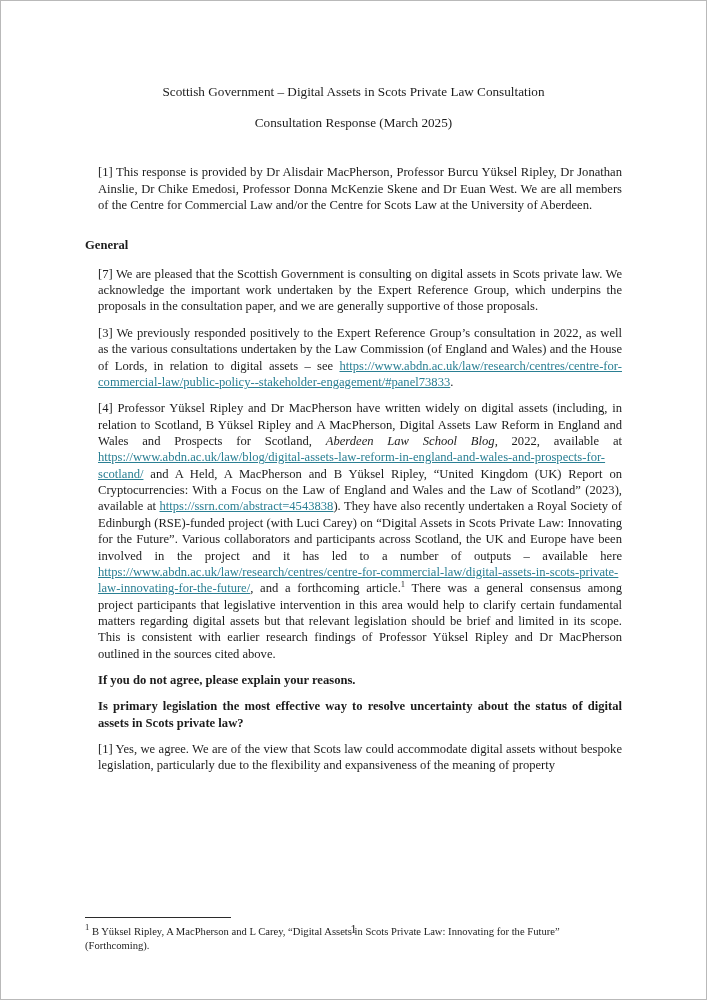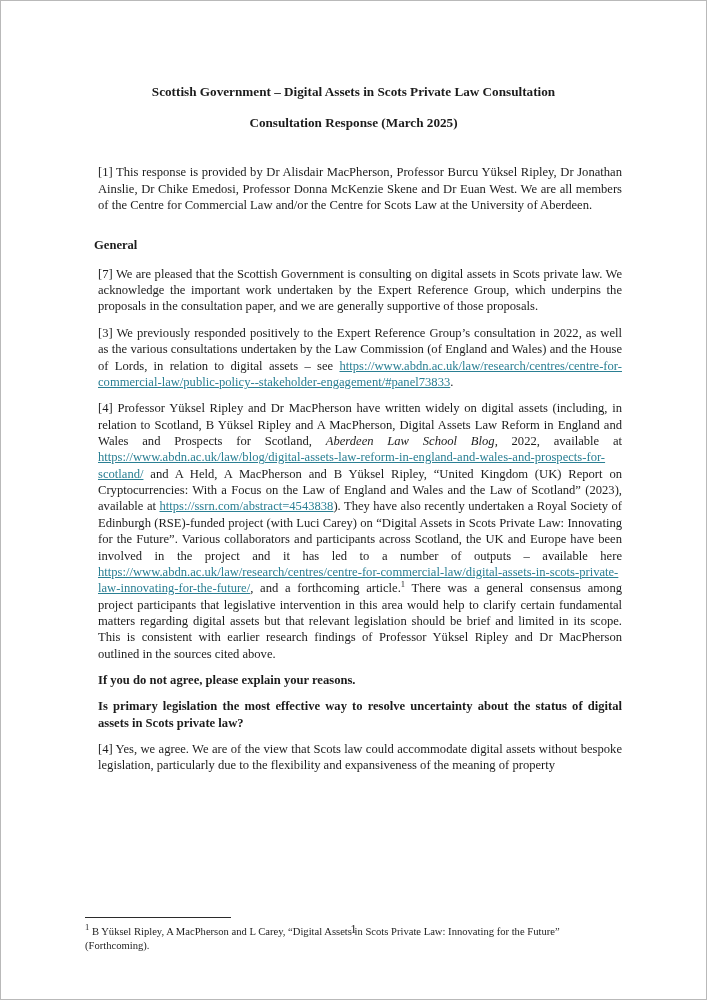--- a/index.html
+++ b/index.html
@@ -12,36 +12,36 @@
     position: relative;
     width: 707px;
     height: 1000px;
     background: #ffffff;
     border: 1px solid #b9b9b9;
     padding: 82px 84px 0 84px;
     overflow: hidden;
   }
   .title {
     text-align: center;
-    font-weight: bold;
+    font-weight: normal;
     font-size: 13.2px;
     line-height: 1.3;
   }
   .title-1 { margin-bottom: 14px; }
   .title-2 { margin-bottom: 33px; }
   .doc-body p {
     font-size: 12.6px;
     line-height: 1.3;
     text-align: justify;
     margin: 0 0 10px 13px;
   }
   .doc-body p.heading {
     font-weight: bold;
     text-align: left;
-    margin: 24px 0 12px 9px;
+    margin: 24px 0 12px 0;
   }
   .doc-body p.bold { font-weight: bold; }
   a {
     color: var(--link-color, #2a7f93);
     text-decoration: underline;
     overflow-wrap: anywhere;
     cursor: pointer;
   }
   sup {
     font-size: 8.5px;
@@ -83,21 +83,21 @@
   <p class="title title-2">Consultation Response (March 2025)</p>
 
   <div class="doc-body">
       <p class="paragraph"><span>[1] This response is provided by Dr Alisdair MacPherson, Professor Burcu Yüksel Ripley, Dr Jonathan Ainslie, Dr Chike Emedosi, Professor Donna McKenzie Skene and Dr Euan West. We are all members of the Centre for Commercial Law and/or the Centre for Scots Law at the University of Aberdeen.</span></p>
       <p class="heading"><span>General</span></p>
       <p class="paragraph"><span>[7] We are pleased that the Scottish Government is consulting on digital assets in Scots private law. We acknowledge the important work undertaken by the Expert Reference Group, which underpins the proposals in the consultation paper, and we are generally supportive of those proposals.</span></p>
       <p class="paragraph"><span>[3] We previously responded positively to the Expert Reference Group’s consultation in 2022, as well as the various consultations undertaken by the Law Commission (of England and Wales) and the House of Lords, in relation to digital assets – see </span><a href="#">https://www.abdn.ac.uk/law/research/centres/centre-for-commercial-law/public-policy--stakeholder-engagement/#panel73833</a><span>.</span></p>
       <p class="paragraph"><span>[4] Professor Yüksel Ripley and Dr MacPherson have written widely on digital assets (including, in relation to Scotland, B Yüksel Ripley and A MacPherson, Digital Assets Law Reform in England and Wales and Prospects for Scotland, </span><em>Aberdeen Law School Blog</em><span>, 2022, available at </span><a href="#">https://www.abdn.ac.uk/law/blog/digital-assets-law-reform-in-england-and-wales-and-prospects-for-scotland/</a><span> and A Held, A MacPherson and B Yüksel Ripley, “United Kingdom (UK) Report on Cryptocurrencies: With a Focus on the Law of England and Wales and the Law of Scotland” (2023), available at </span><a href="#">https://ssrn.com/abstract=4543838</a><span>). They have also recently undertaken a Royal Society of Edinburgh (RSE)-funded project (with Luci Carey) on “Digital Assets in Scots Private Law: Innovating for the Future”. Various collaborators and participants across Scotland, the UK and Europe have been involved in the project and it has led to a number of outputs – available here </span><a href="#">https://www.abdn.ac.uk/law/research/centres/centre-for-commercial-law/digital-assets-in-scots-private-law-innovating-for-the-future/</a><span>, and a forthcoming article.</span><sup>1</sup><span> There was a general consensus among project participants that legislative intervention in this area would help to clarify certain fundamental matters regarding digital assets but that relevant legislation should be brief and limited in its scope. This is consistent with earlier research findings of Professor Yüksel Ripley and Dr MacPherson outlined in the sources cited above.</span></p>
       <p class="bold"><span>If you do not agree, please explain your reasons.</span></p>
       <p class="bold"><span>Is primary legislation the most effective way to resolve uncertainty about the status of digital assets in Scots private law?</span></p>
-      <p class="paragraph"><span>[4] Yes, we agree. We are of the view that Scots law could accommodate digital assets without bespoke legislation, particularly due to the flexibility and expansiveness of the meaning of property</span></p>
+      <p class="paragraph"><span>[1] Yes, we agree. We are of the view that Scots law could accommodate digital assets without bespoke legislation, particularly due to the flexibility and expansiveness of the meaning of property</span></p>
     </div>
 
   <div class="footnote-area">
     <div class="footnote-rule"></div>
     <div class="footnote-text"><sup>1</sup><span> B Yüksel Ripley, A MacPherson and L Carey, “Digital Assets in Scots Private Law: Innovating for the Future” (Forthcoming).</span></div>
   </div>
 
   <div class="page-number">1</div>
 
 </div>

